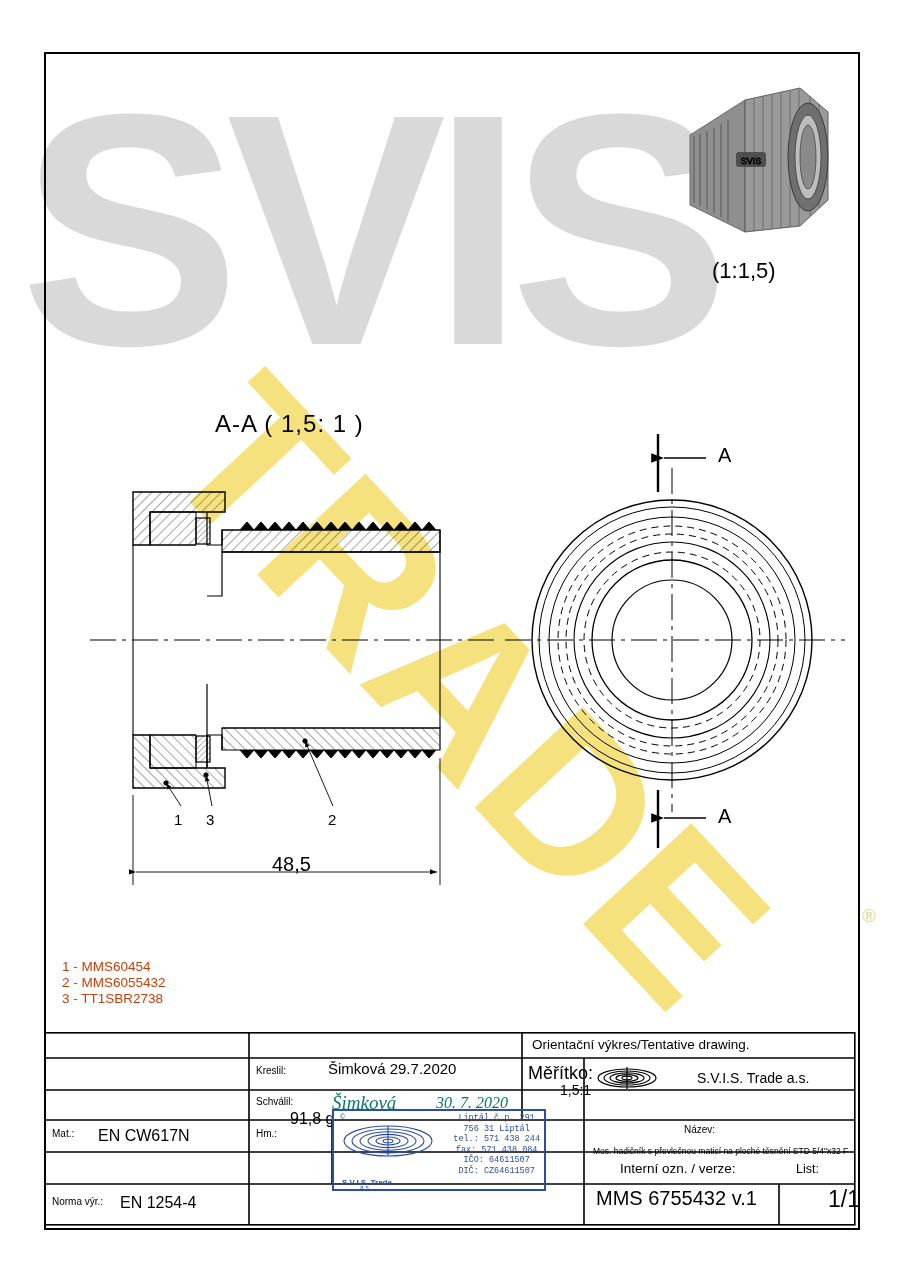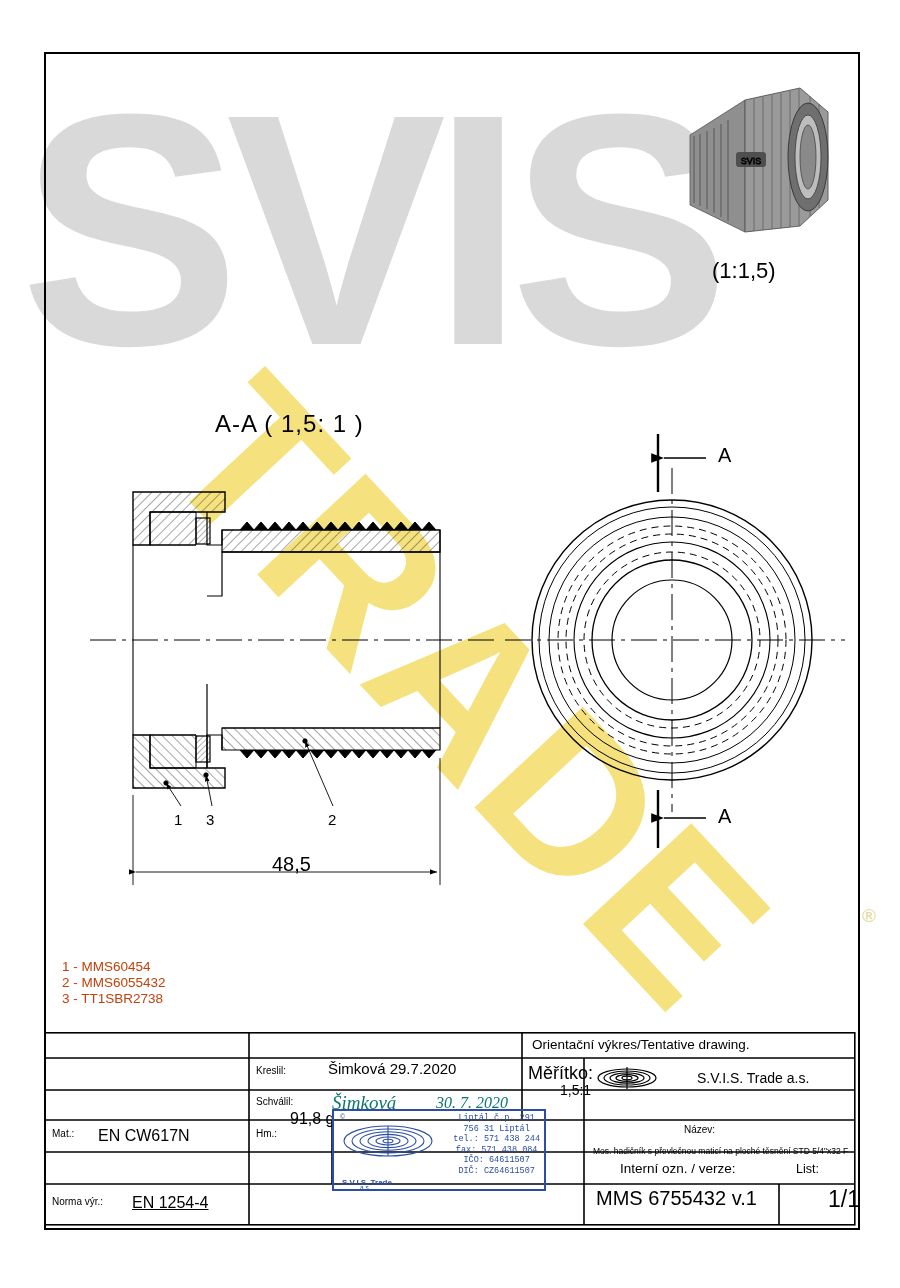--- a/index.html
+++ b/index.html
@@ -318,21 +318,21 @@
   <div class="tb-txt lab" style="left:640px;top:92px;">Název:</div>
   <div class="tb-txt" style="left:549px;top:114px;font-size:8.5px;">Mos. hadičník s převlečnou maticí na ploché těsnění STD 5/4"x32 F</div>
 
   <div class="tb-txt" style="left:576px;top:129px;font-size:13.5px;">Interní ozn. / verze:</div>
   <div class="tb-txt" style="left:552px;top:155px;font-size:20px;">MMS 6755432 v.1</div>
 
   <div class="tb-txt" style="left:752px;top:130px;font-size:12.5px;">List:</div>
   <div class="tb-txt" style="left:784px;top:154px;font-size:23px;">1/1</div>
 
   <div class="tb-txt lab" style="left:8px;top:164px;">Norma výr.:</div>
-  <div class="tb-txt mid" style="left:88px;top:162px;text-decoration:underline;">EN 1254-4</div>
+  <div class="tb-txt mid" style="left:76px;top:162px;">EN 1254-4</div>
 </div>
 
 <div id="stamp">
   <div class="st-c">©</div>
   <div class="st-left">
     <svg width="100" height="56" viewBox="0 0 100 56">
       <g fill="none" stroke="#2b4ea2" stroke-width="1.1">
         <ellipse cx="50" cy="26" rx="44" ry="15"></ellipse>
         <ellipse cx="50" cy="26" rx="36" ry="12"></ellipse>
         <ellipse cx="50" cy="26" rx="28" ry="9.2"></ellipse>

